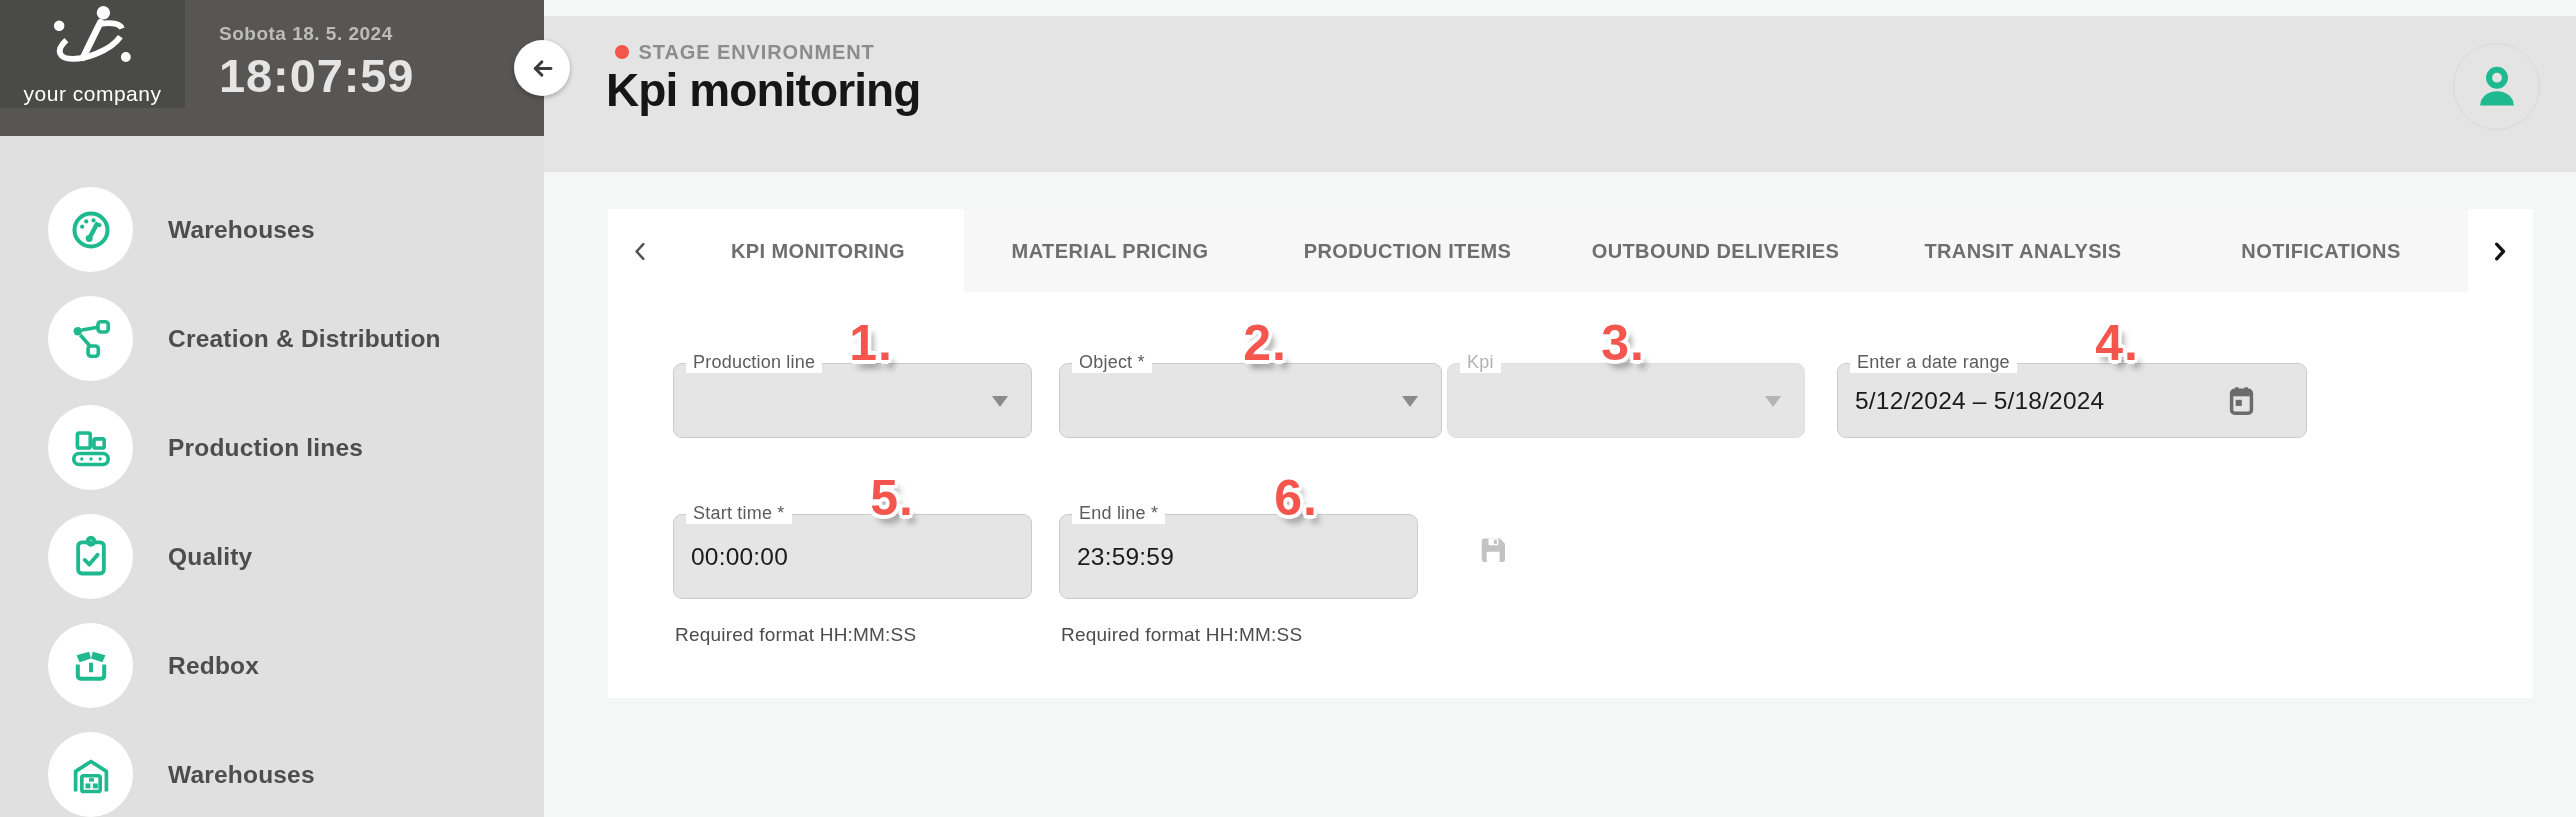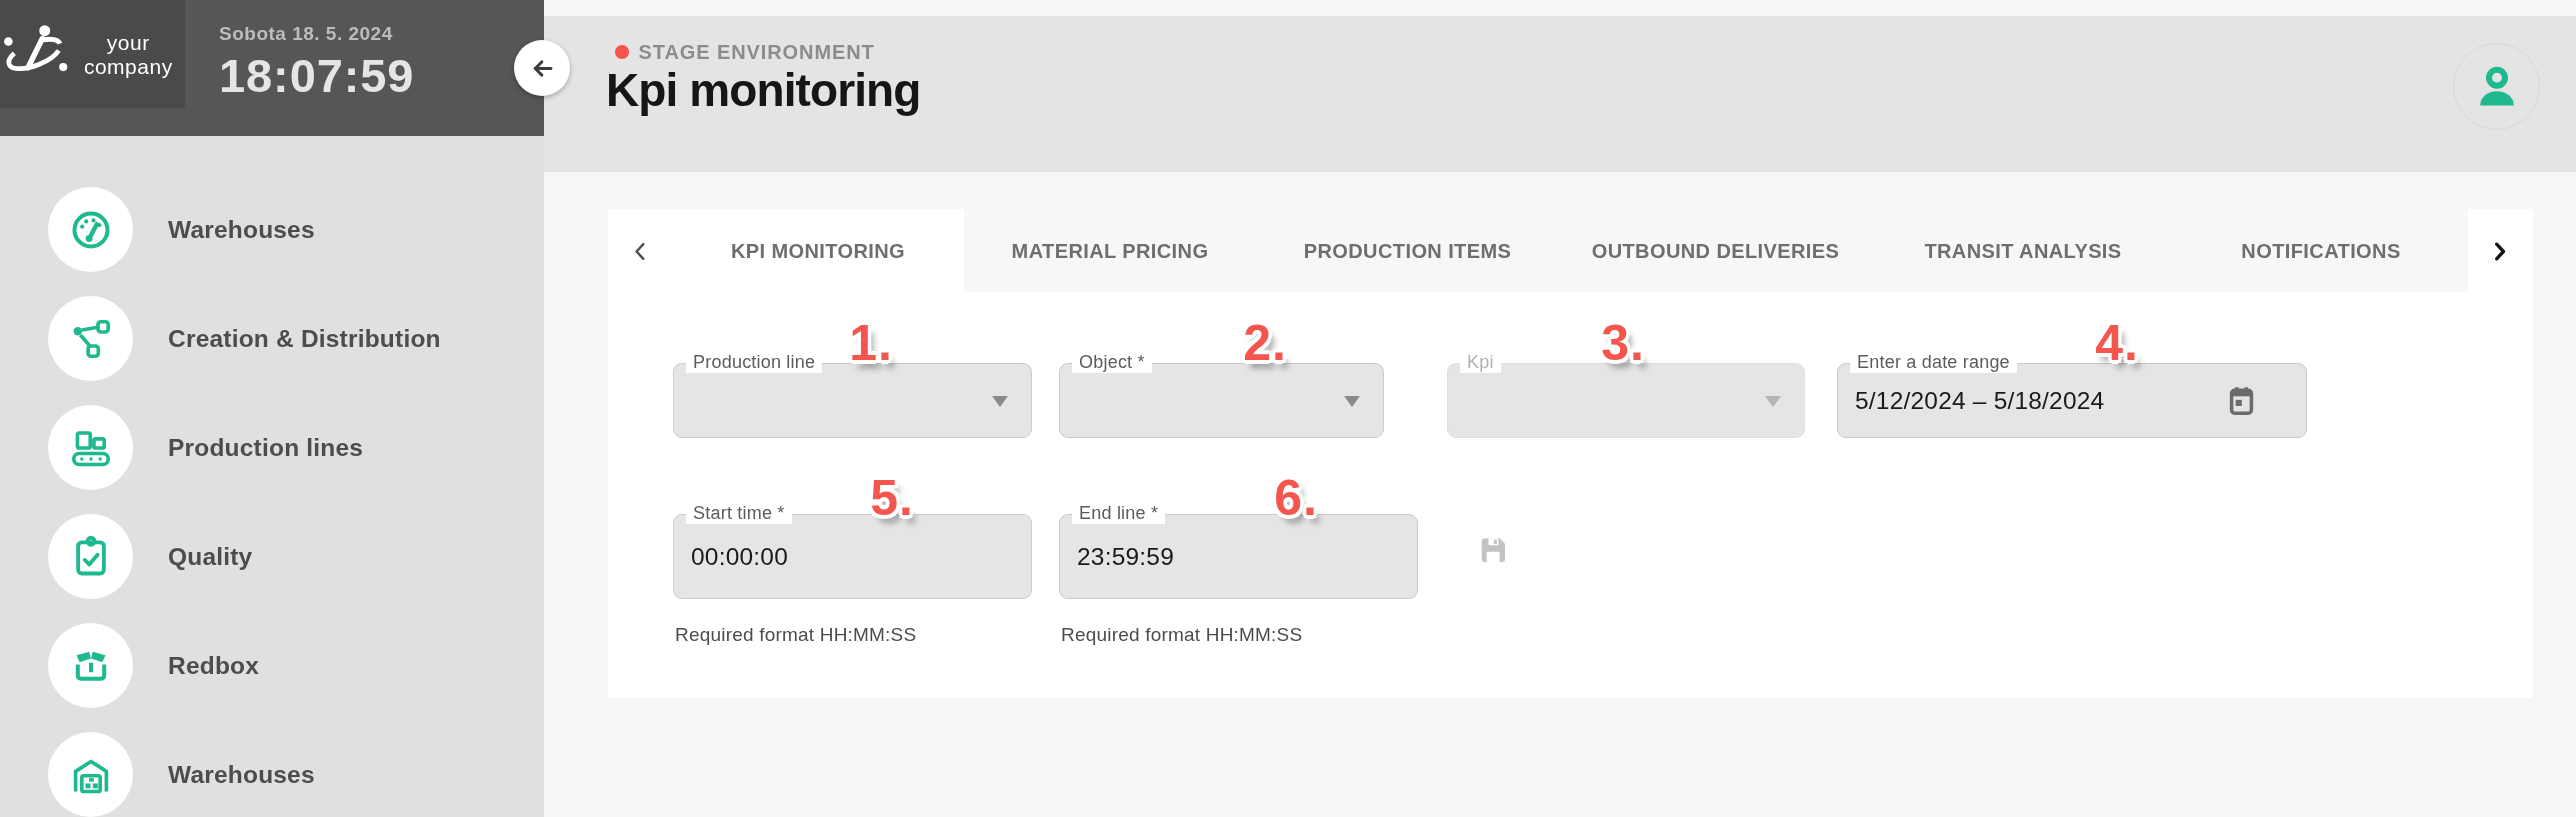--- a/index.html
+++ b/index.html
@@ -3,21 +3,21 @@
 <meta charset="utf-8">
 <style>
   * { margin:0; padding:0; box-sizing:border-box; }
   html,body { background:#f5f5f5; }
   body { font-family:"Liberation Sans","DejaVu Sans",sans-serif; overflow:hidden; }
   #app { position:relative; width:2576px; height:817px; background:#f5f6f6; overflow:hidden; }
 
   
   .sidebar { position:absolute; left:0; top:0; width:544px; height:817px; background:#e0e0e0; }
   .side-header { position:absolute; left:0; top:0; width:544px; height:136px; background:#575655; display:flex; }
-  .logo-box { width:185px; height:108px; background:#4a4a49; display:flex; flex-direction:row; align-items:center; justify-content:center;text-align:center; }
+  .logo-box { width:185px; height:108px; background:#4a4a49; display:flex; flex-direction:column; align-items:center; justify-content:center; }
   .logo-box svg { width:87px; height:78px; }
   .logo-text { color:#ffffff; font-size:21px; letter-spacing:0.5px; margin-top:1.8px; }
   .datetime { padding:23px 0 0 34px; }
   .date-label { color:#bcbcbc; font-size:19px; font-weight:600; letter-spacing:0.5px; }
   .time-label { color:#e5e5e5; font-size:47px; font-weight:700; letter-spacing:0.9px; margin-top:2.7px; }
   .back-btn { position:absolute; left:514px; top:40px; width:56px; height:56px; border-radius:50%; background:#ffffff; box-shadow:0 1.8px 5.4px rgba(0,0,0,.28); display:flex; align-items:center; justify-content:center; cursor:pointer; z-index:6; border:none; }
   .back-btn svg { width:29px; height:29px; }
 
   .nav { position:absolute; left:0; top:136px; width:544px; padding-top:39px; }
   .nav-item { height:109px; display:flex; align-items:center; padding-left:48px; cursor:pointer; }
@@ -45,21 +45,21 @@
 
   
   .card { position:absolute; left:608px; top:292px; width:1925px; height:406px; background:#ffffff; }
   .field { position:absolute; border:1.8px solid #cbcbcb; border-radius:9px; background:#e5e5e5; }
   .field .flabel { position:absolute; top:-11.8px; left:11.8px; background:#ffffff; padding:0 7.3px; font-size:18px; color:#5c5c5c; letter-spacing:0.2px; }
   .field.disabled { border-color:#dfdfdf; }
   .field.disabled .flabel { color:#b1b1b1; }
   .row1 { top:71px; height:75px; }
   .row2 { top:222px; height:85px; }
   .f-production { left:65px; width:359px; }
-  .f-object { left:451px; width:325px; }
+  .f-object { left:451px; width:383px; }
   .f-kpi { left:839px; width:358px; }
   .f-date { left:1229px; width:470px; }
   .f-start { left:65px; width:359px; }
   .f-end { left:451px; width:359px; }
   .dd-arrow { position:absolute; right:23px; top:50%; margin-top:-4.5px; width:0; height:0; border-left:8.2px solid transparent; border-right:8.2px solid transparent; border-top:11px solid #8a8a8a; }
   .field.disabled .dd-arrow { border-top-color:#b5b5b5; }
   .fvalue { position:absolute; left:0; top:0; width:100%; height:100%; border:none; outline:none; background:transparent; padding:0 54px 0 17px; font-family:inherit; font-size:24.5px; font-weight:500; color:#1b1b1b; letter-spacing:0.2px; }
   .cal-icon { position:absolute; right:47px; top:50%; transform:translateY(-50%); width:35px; height:36px; cursor:pointer; }
   .hint { position:absolute; top:332px; font-size:19px; color:#4c4c4c; letter-spacing:0.2px; }
   .hint.h-start { left:67px; }

